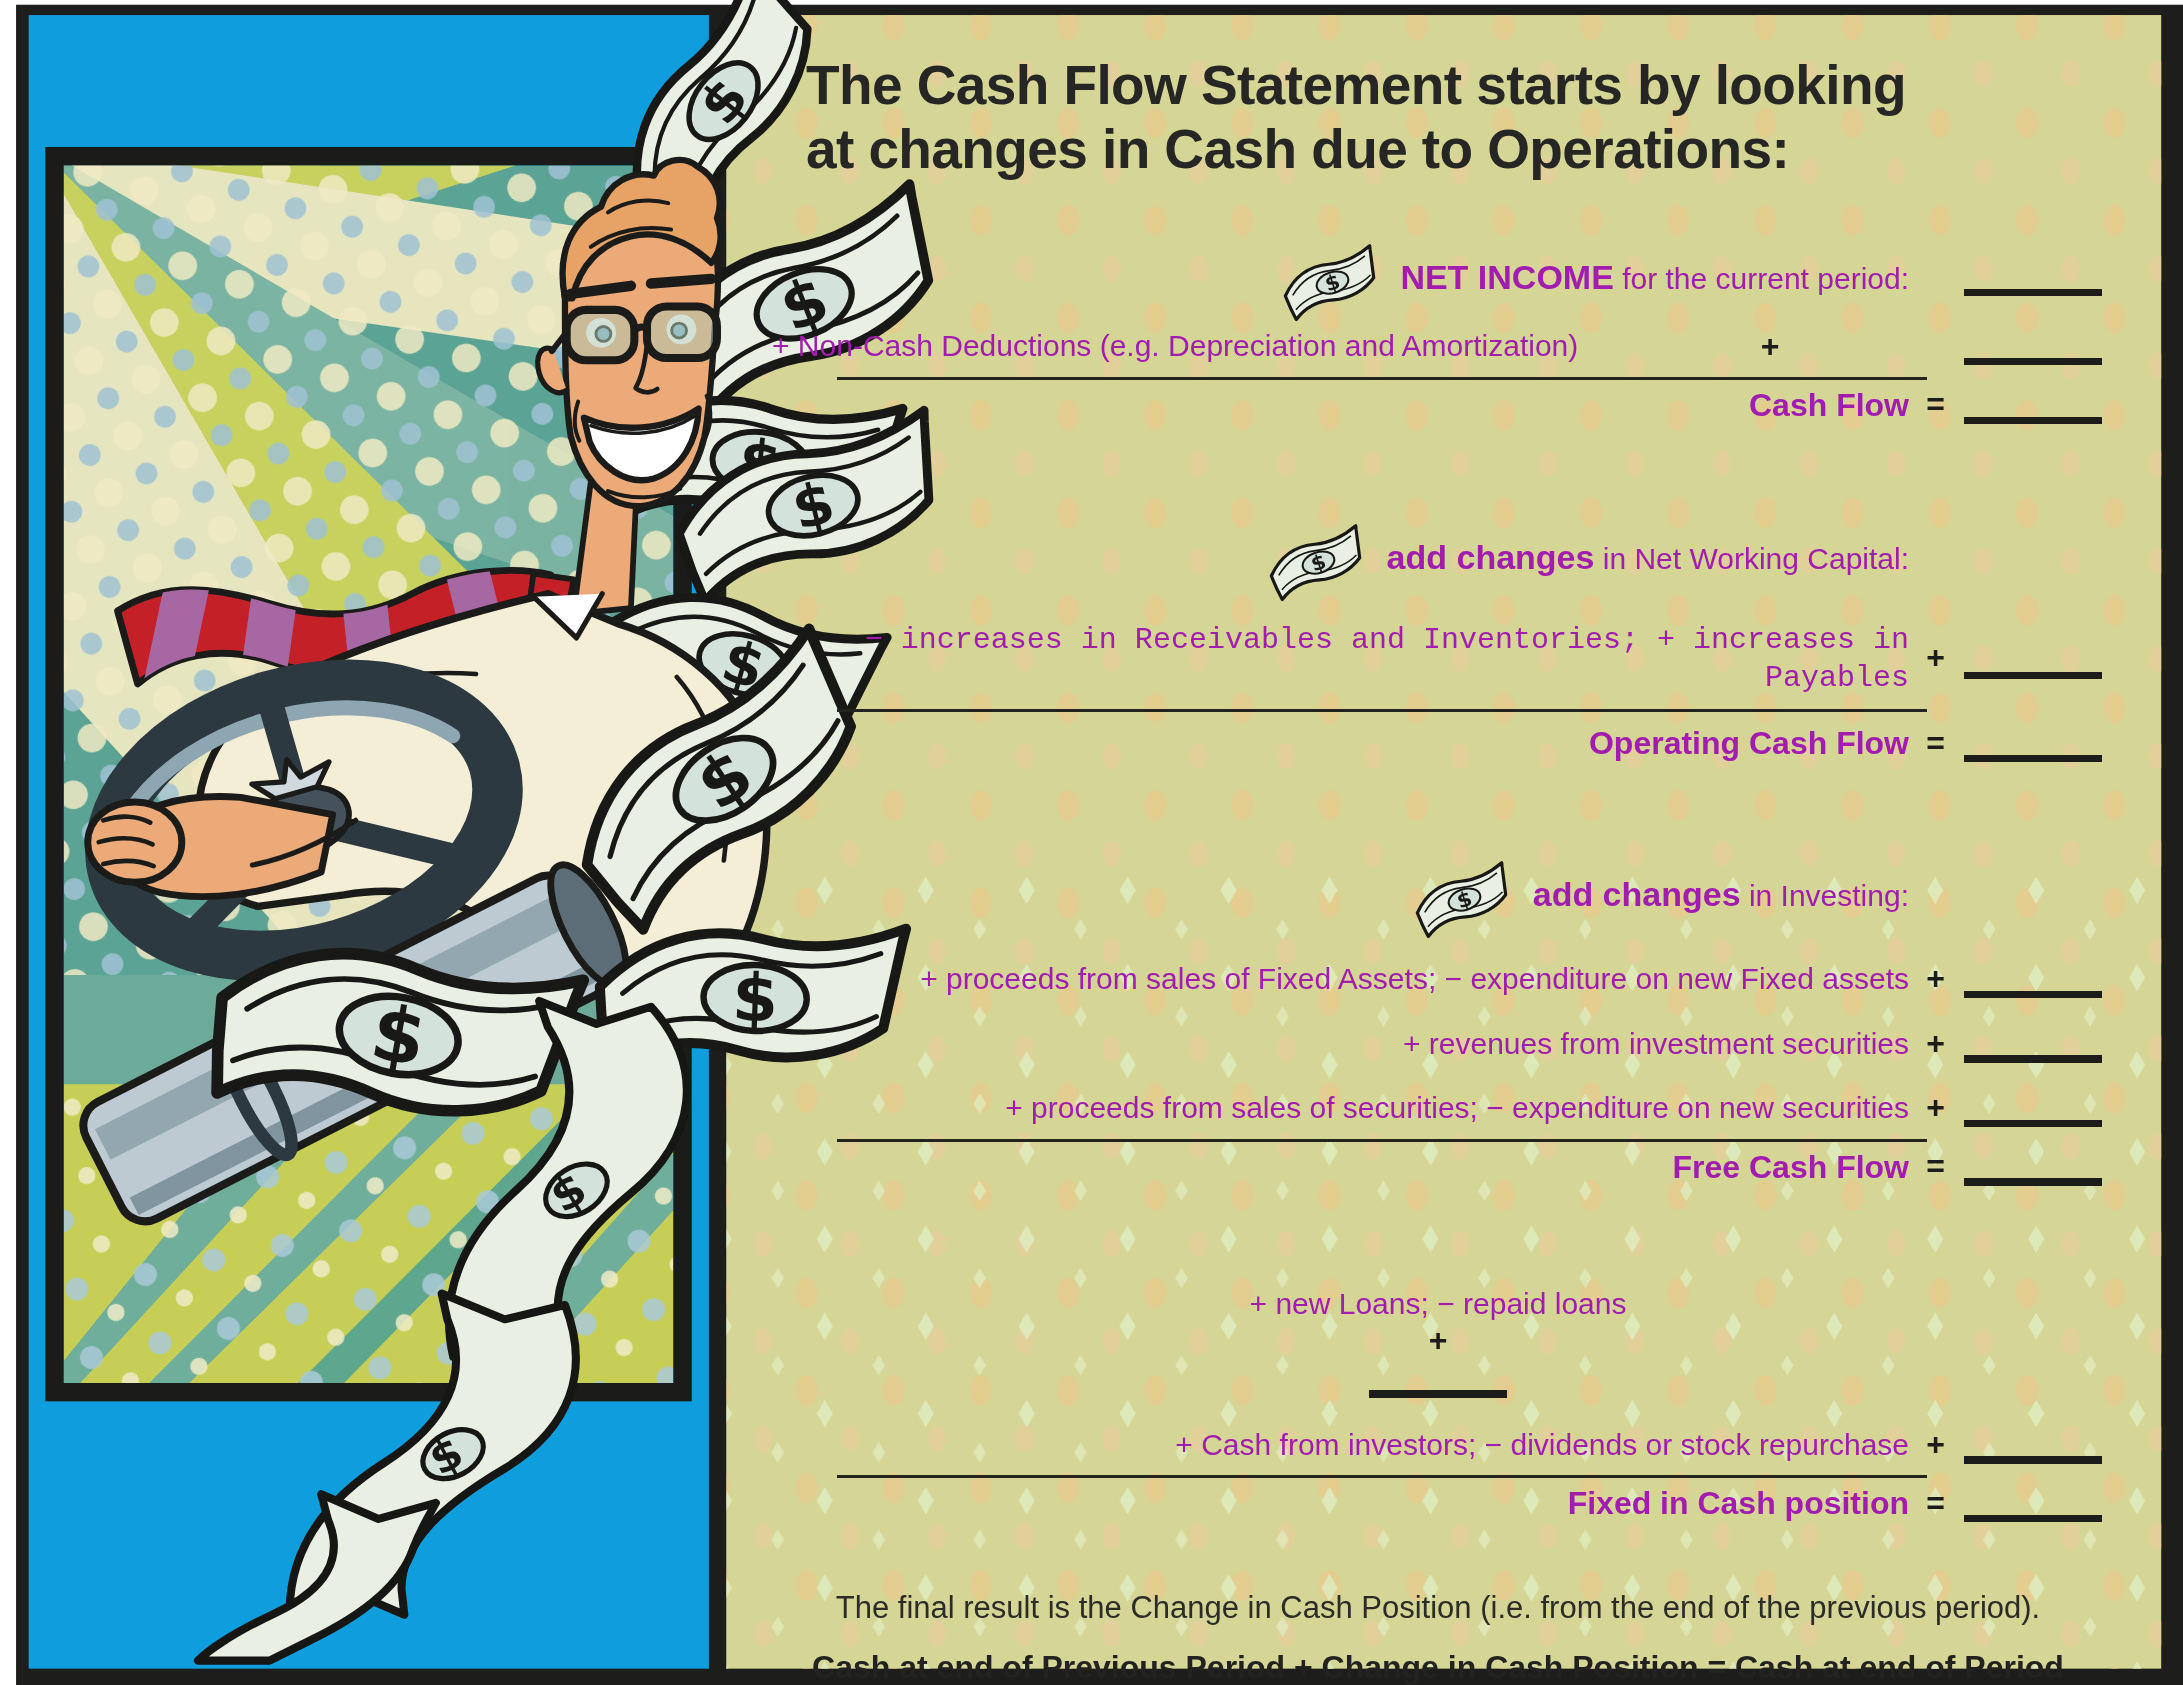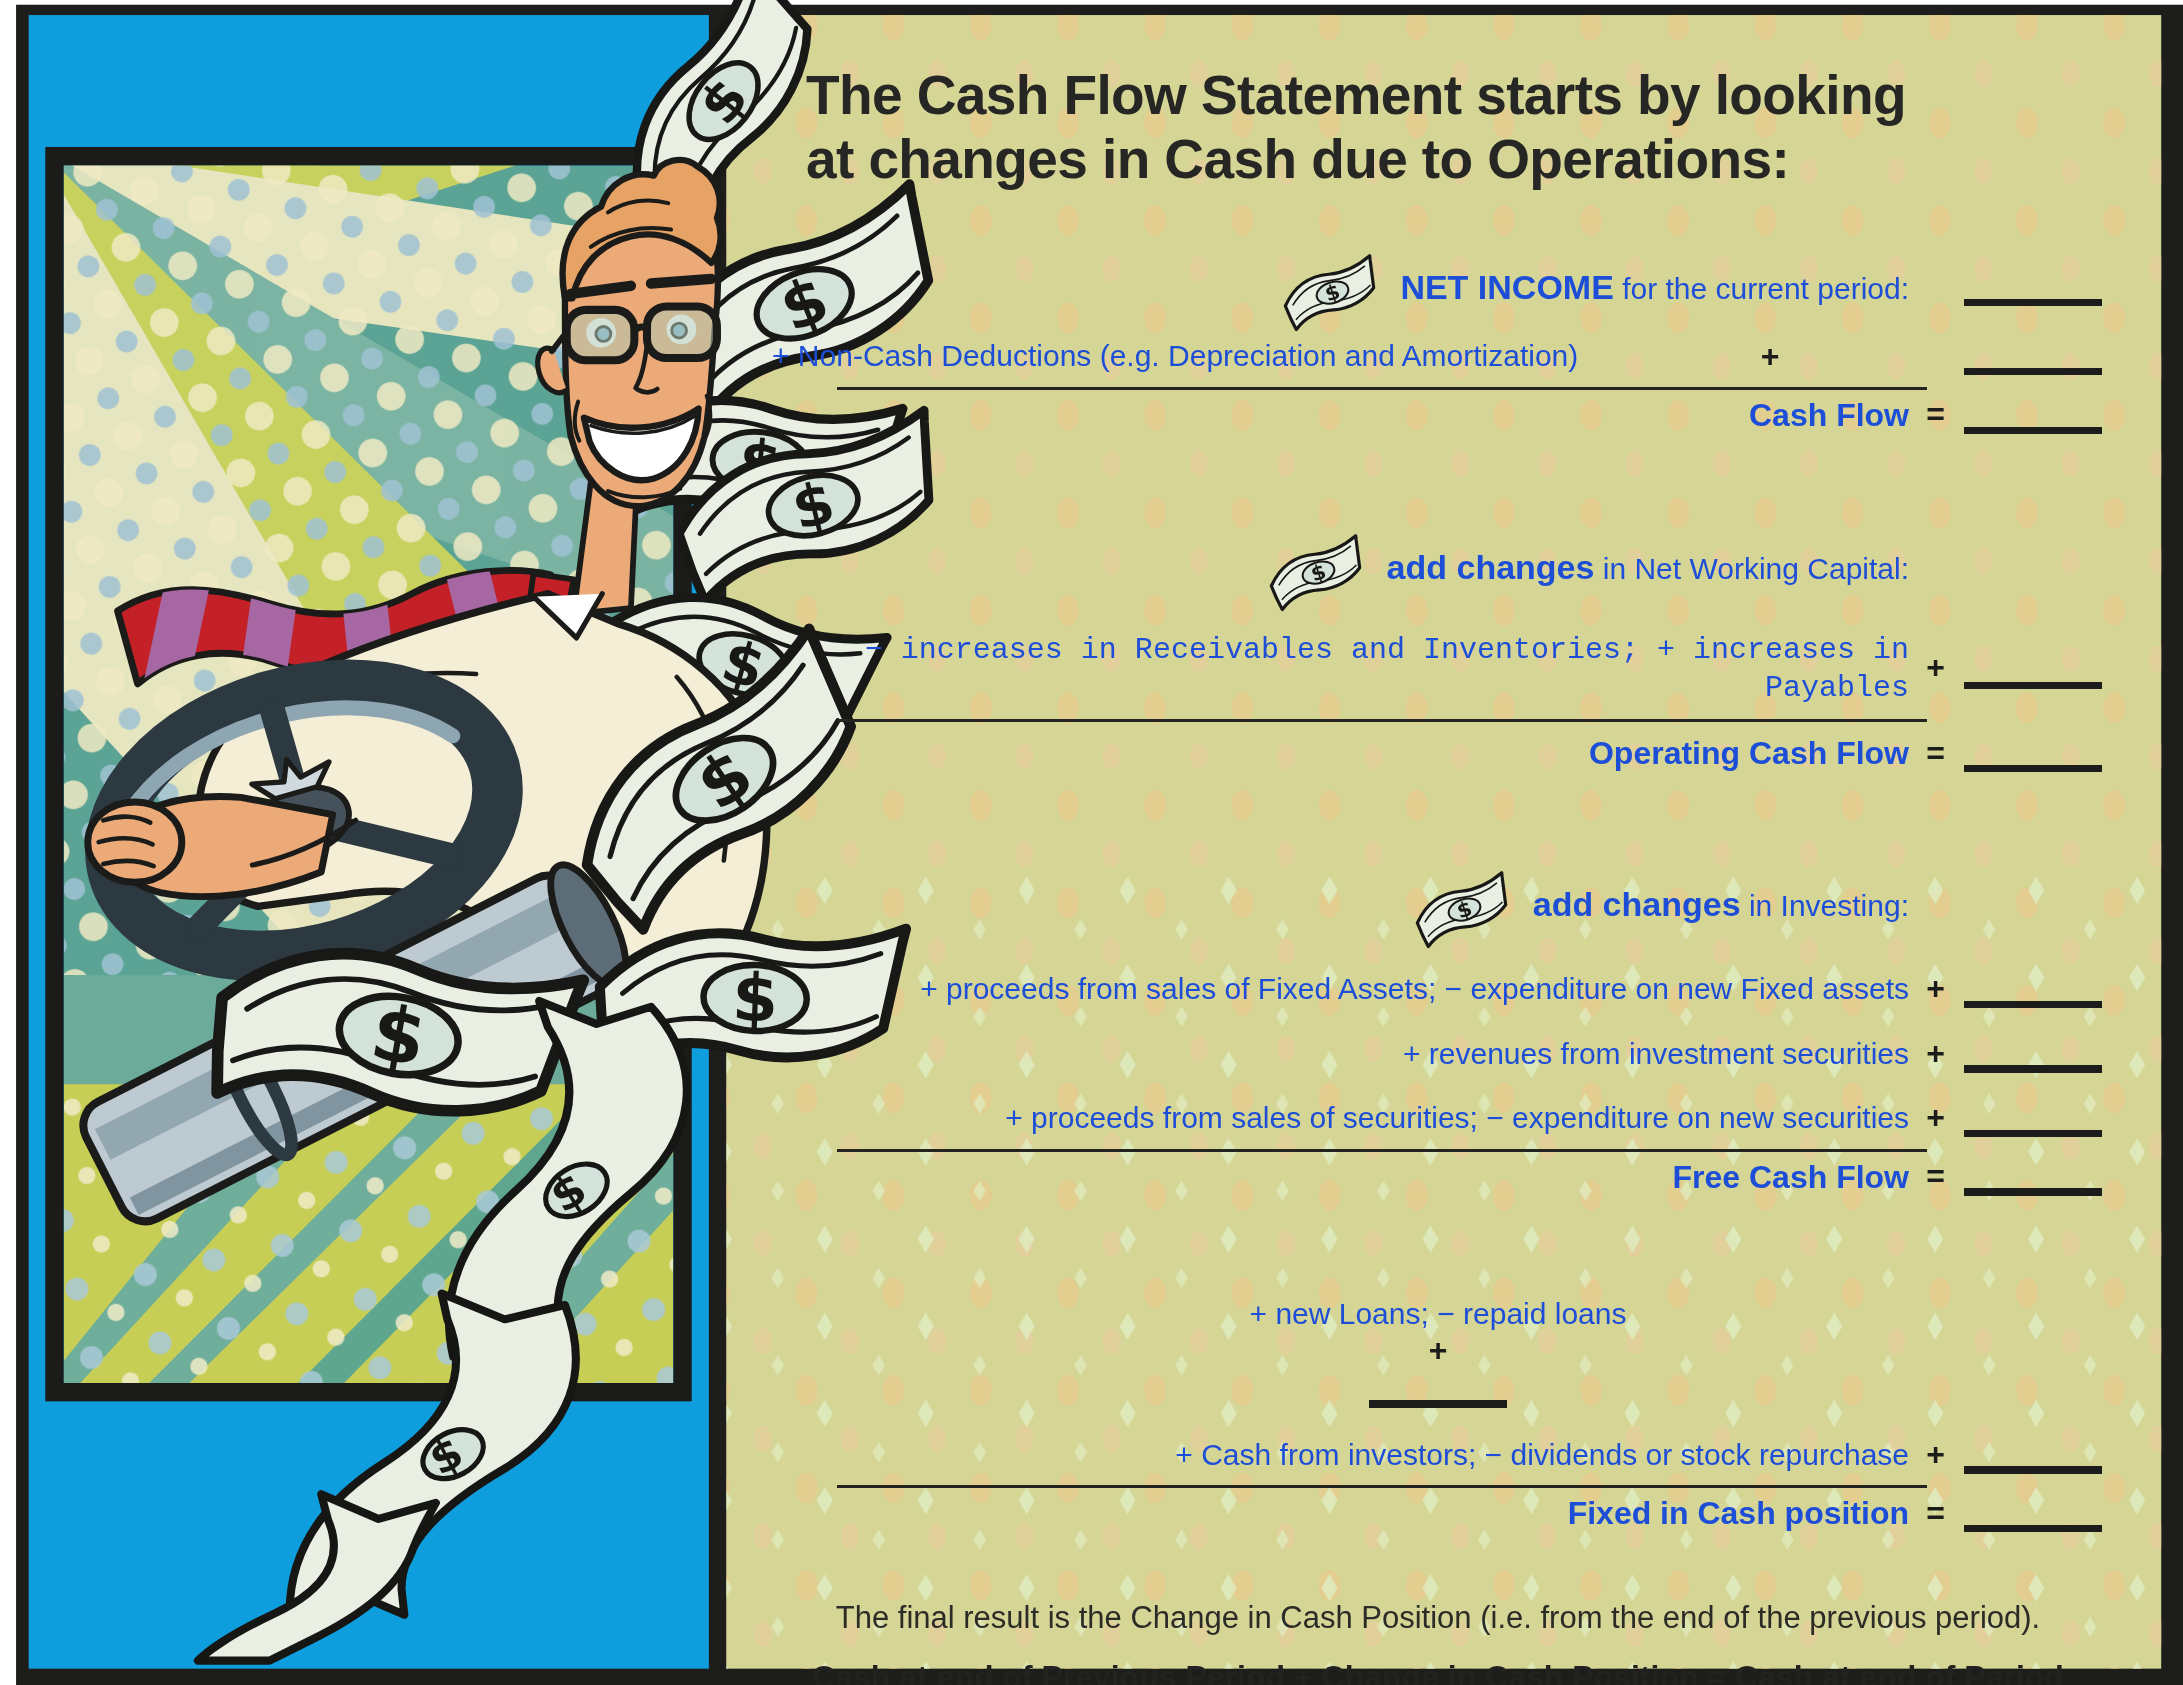--- a/index.html
+++ b/index.html
@@ -1,25 +1,25 @@
 <!DOCTYPE html>
 <html style="font-size:9.2px"><head>
 <meta charset="utf-8">
 <style>
   html,body{margin:0;padding:0;background:#ffffff;}
   #stage{position:relative;width:2183px;height:1686px;overflow:hidden;
          font-family:"Liberation Sans","DejaVu Sans",sans-serif;}
   #bg-art{position:absolute;left:0;top:0;width:2183px;height:1686px;z-index:1;}
   
-  #content{position:absolute;left:726px;top:15px;width:1435px;height:1654px;
+  #content{position:absolute;left:726px;top:5px;width:1435px;height:1654px;
            z-index:3;box-sizing:border-box;padding:40px 57px 0 46px;color:#292926;}
   .title{font-size:55px;font-weight:bold;line-height:1.17;letter-spacing:-0.6px;
          margin:8px 0 0 34px;color:#262624;}
   .row{display:flex;justify-content:flex-end;align-items:center;}
-  .txt{text-align:right;font-size:30px;line-height:1.25;color:#1d4ed8;}
+  .txt{text-align:right;font-size:30px;line-height:1.25;color:#a21caf;}
   .hd-bold{font-weight:bold;font-size:34px;}
   .hd-rest{font-size:30px;}
   .total-lbl{font-weight:bold;font-size:32px;}
   .sign{width:53px;text-align:center;font-weight:bold;font-size:32px;color:#1c1c1a;
         flex:0 0 auto;}
   .blankcell{width:142px;flex:0 0 auto;display:flex;}
   .blank{width:138px;height:7.5px;background:#1c1c1a;margin:31px 0 0 2.3px;}
   .rule{height:3.4px;background:#232320;margin:11.5px 177px 2.3px 65px;}
   .bill-ico{width:122px;height:85px;flex:0 0 auto;margin:0 5.7px -12.6px 0;}
   .hrow{margin-top:0;}

